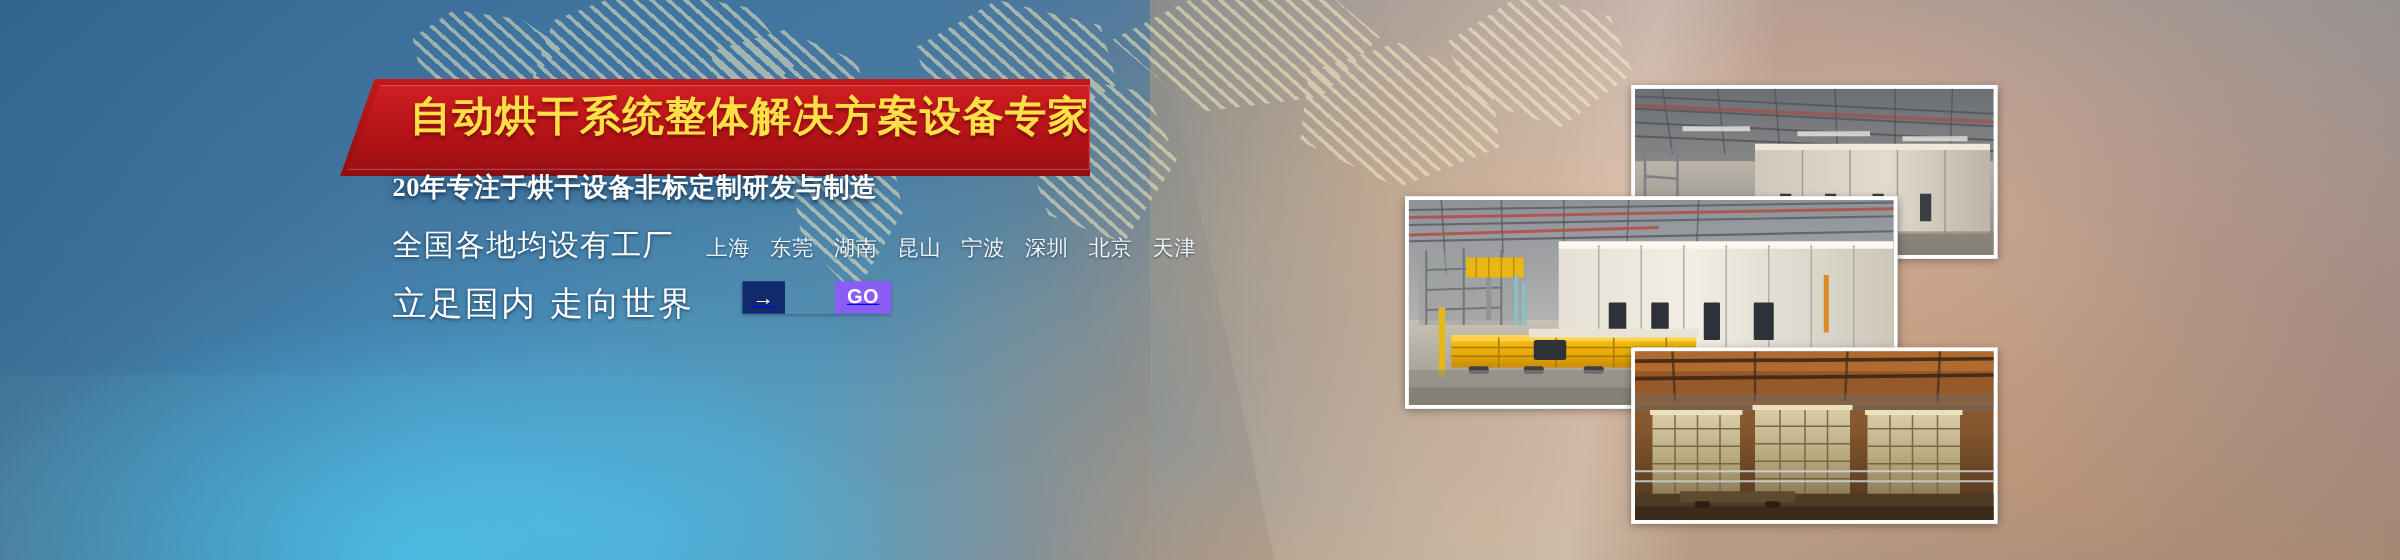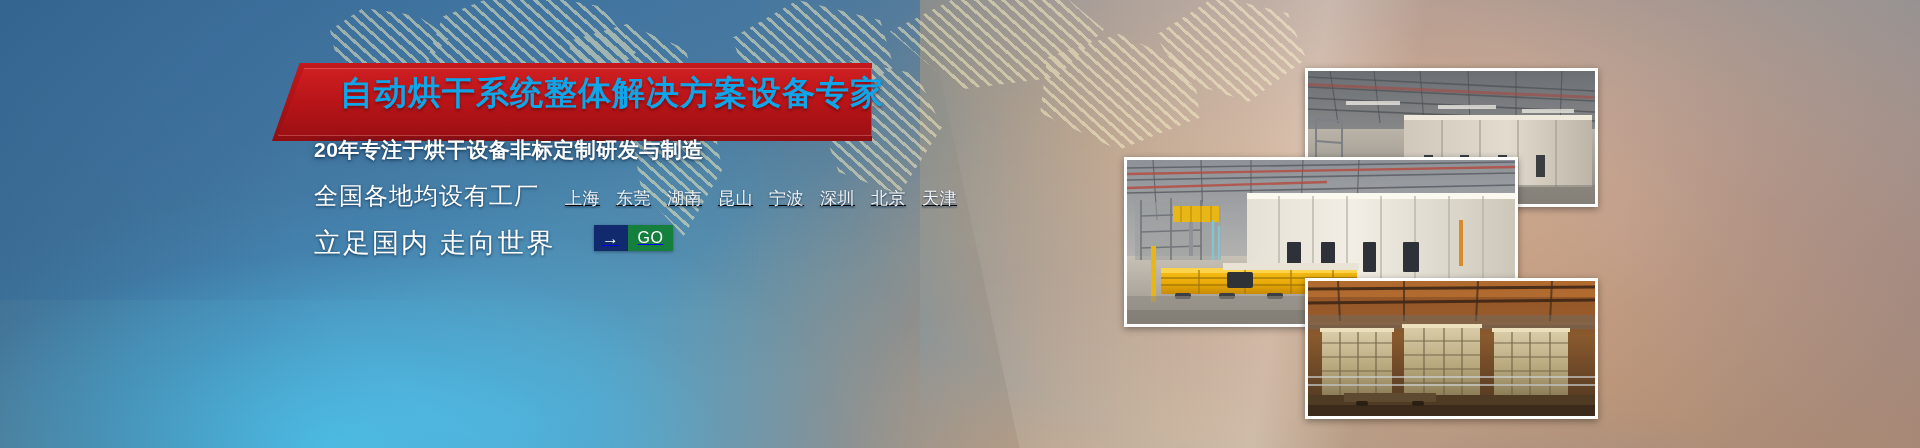--- a/index.html
+++ b/index.html
@@ -60,64 +60,64 @@
     background:linear-gradient(180deg,#c4181c 0%,#ae1317 45%,#8f0e12 100%);
     clip-path:polygon(4.6% 0%, 100% 0%, 100% 100%, 0% 100%);
   }
   .ribbon-inner{
     position:absolute;left:6px;top:5px;right:0px;bottom:5px;
     background:linear-gradient(180deg,#cf1f22 0%,#b71418 52%,#9d1014 100%);
     clip-path:polygon(4.4% 0%, 100% 0%, 100% 100%, 0% 100%);
     box-shadow:inset 0 0 0 1px rgba(255,180,180,0.30);
   }
   .ribbon-text{
-    position:absolute;left:68px;top:0;height:60px;
+    position:absolute;left:56px;top:0;height:60px;
     display:flex;align-items:center;
-    font-size:33px;font-weight:bold;color:#0ea5e9;
+    font-size:33px;font-weight:bold;color:#fde047;
     letter-spacing:1px;
     text-shadow:0 2px 3px rgba(80,0,0,0.55);
     white-space:nowrap;
     font-family:"Liberation Sans","DejaVu Sans",sans-serif;
   }
 
   
   .textcol{position:absolute;left:314px;top:136px;width:620px;}
   .line1{
     font-size:21px;font-weight:bold;color:#ffffff;letter-spacing:0.5px;
     text-shadow:0 1px 3px rgba(0,30,60,0.75), 0 0 10px rgba(0,30,60,0.4);
-    white-space:nowrap;margin-bottom:16px;
+    white-space:nowrap;margin-bottom:16px;font-family:Liberation Serif, serif;
   }
   .line2{
     display:flex;align-items:baseline;white-space:nowrap;margin-bottom:13px;
   }
   .line2 .big{
     font-size:24px;color:#ffffff;letter-spacing:1px;
     text-shadow:0 1px 3px rgba(0,30,60,0.75);
   }
-  .cities{margin-left:26px;display:flex;gap:16px;text-decoration:underline;}
+  .cities{margin-left:26px;display:flex;gap:16px;}
   .cities span{
     font-size:17px;color:#f2f4f6;letter-spacing:0.5px;
     text-shadow:0 1px 2px rgba(0,30,60,0.7);
   }
   .line3{display:flex;align-items:flex-start;white-space:nowrap;margin-bottom:18px;}
   .line3 .big{
     font-size:27px;color:#ffffff;letter-spacing:2px;
     text-shadow:0 1px 3px rgba(0,30,60,0.8);
   }
   .gobtn{
     margin-left:38px;display:flex;height:26px;align-items:stretch;
     box-shadow:0 1px 3px rgba(0,0,0,0.35);
   }
   .gobtn .arrow{
     background:#112a6e;width:34px;display:flex;align-items:center;justify-content:center;
     color:#ffffff;font-size:17px;line-height:1;
   }
   .gobtn .go{
-    background:#15803d;padding:0 10px;display:flex;align-items:center;
-    color:#ffffff;font-size:16px;font-weight:normal;letter-spacing:0.5px;
+    background:#8b5cf6;padding:0 10px;display:flex;align-items:center;
+    color:#ffffff;font-size:16px;font-weight:bold;letter-spacing:0.5px;margin-left:40px;
   }
   .line4{
     font-size:25px;font-weight:bold;color:#ffffff;letter-spacing:0.5px;
     text-shadow:0 2px 4px rgba(0,25,55,0.85), 0 0 12px rgba(0,25,55,0.5);
     white-space:nowrap;
   }
 
   
   .photo{
     position:absolute;background:#cfcfcf;border:3px solid #ffffff;

